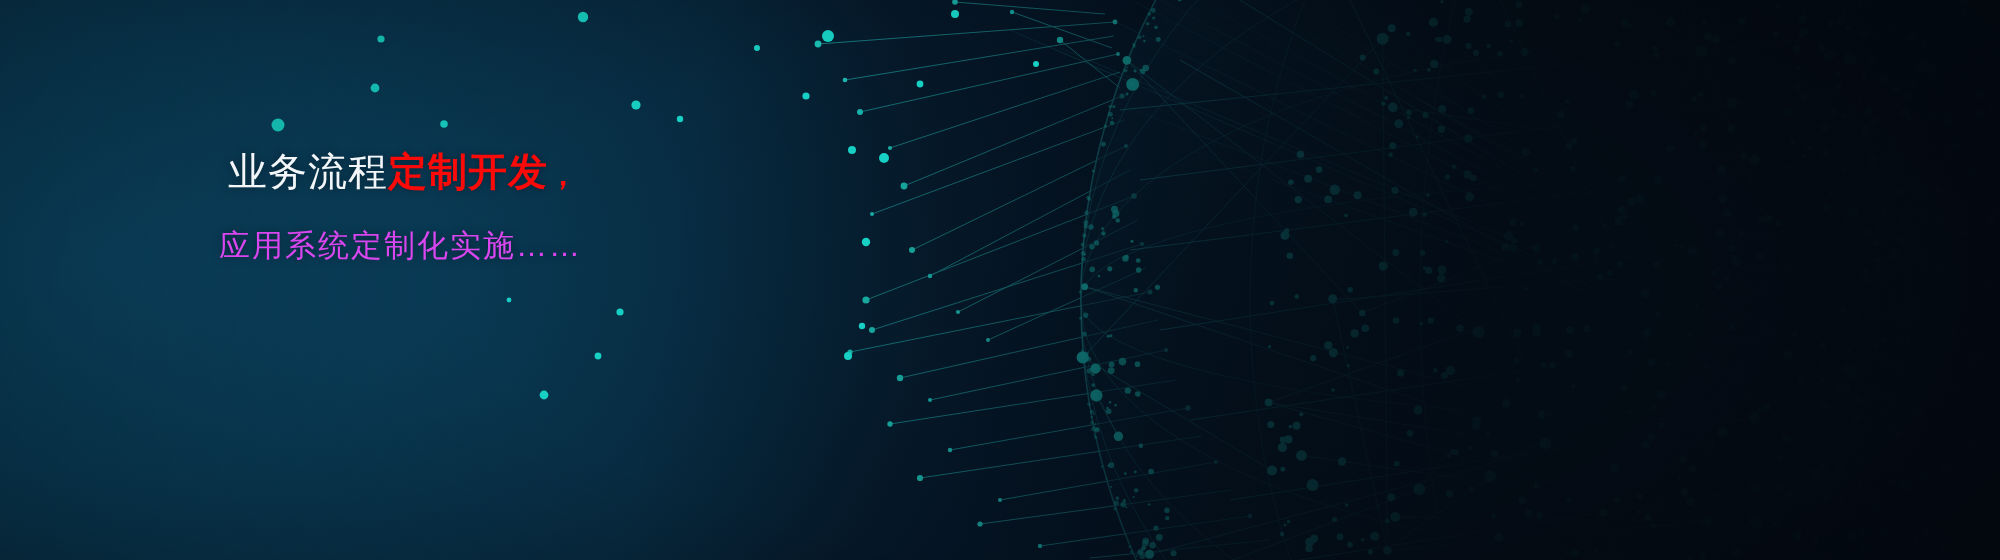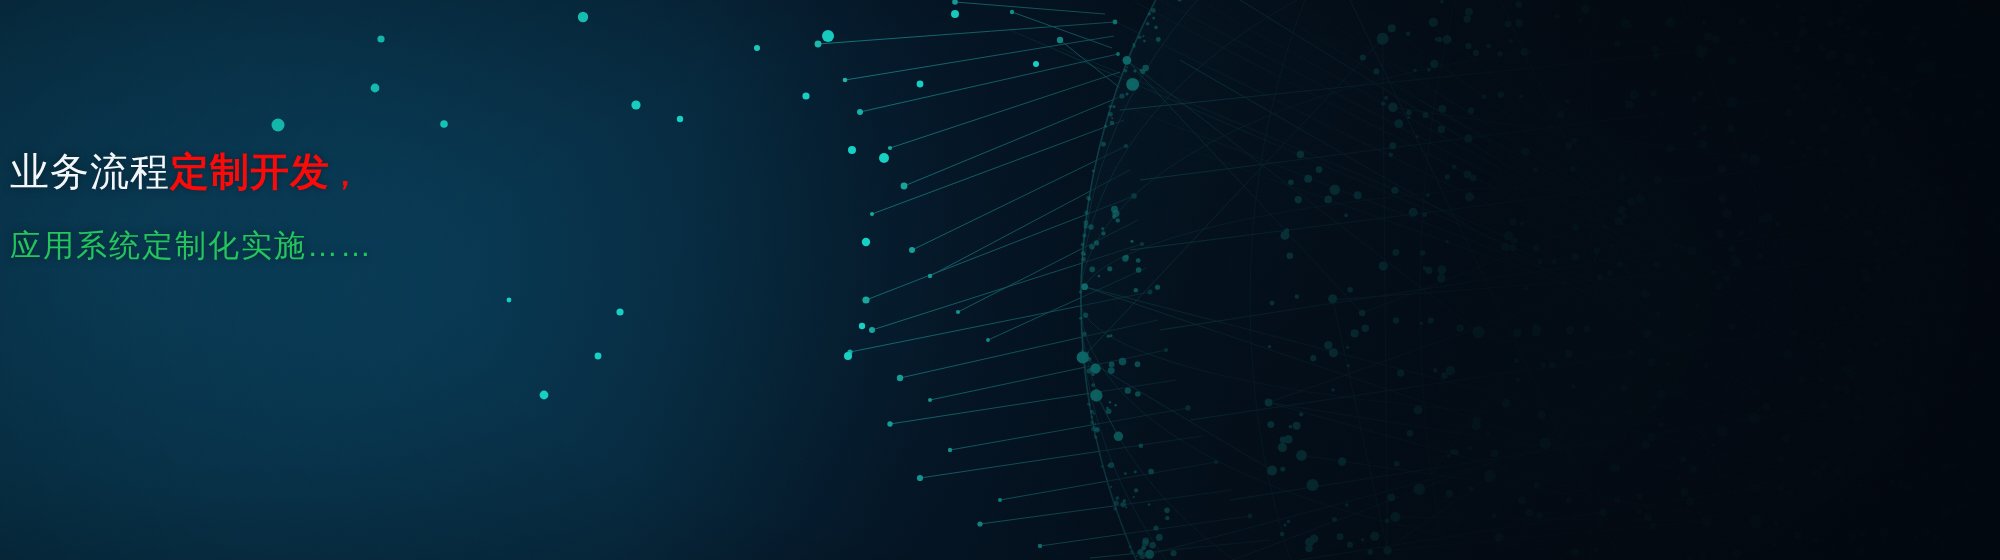--- a/index.html
+++ b/index.html
@@ -50,24 +50,24 @@
     position: absolute;
     inset: 0;
     width: 2000px;
     height: 560px;
     display: block;
   }
 
   
   #text-block {
     position: absolute;
-    left: 10px;
+    left: 16px;
     top: 150px;
     width: 775px;
-    text-align: left;
+    text-align: center;
     z-index: 30;
   }
   .headline {
     font-size: 39px;
     font-weight: 700;
     letter-spacing: 1px;
     line-height: 1.15;
     white-space: nowrap;
     margin: 0;
     padding-right: 0;
@@ -84,21 +84,21 @@
   }
   .hl-red-comma {
     color: #fb0a0a;
     font-weight: 700;
     font-size: 30px;
   }
   .subline {
     margin: 30px 0 0 0;
     font-size: 31px;
     font-weight: 400;
-    color: #22c55e;
+    color: #d946ef;
     letter-spacing: 2px;
     white-space: nowrap;
     padding-right: 6px;
     text-shadow: 0 0 10px rgba(0,0,0,.45);
   }
 </style>
 </head>
 <body>
 
 <div id="banner">

